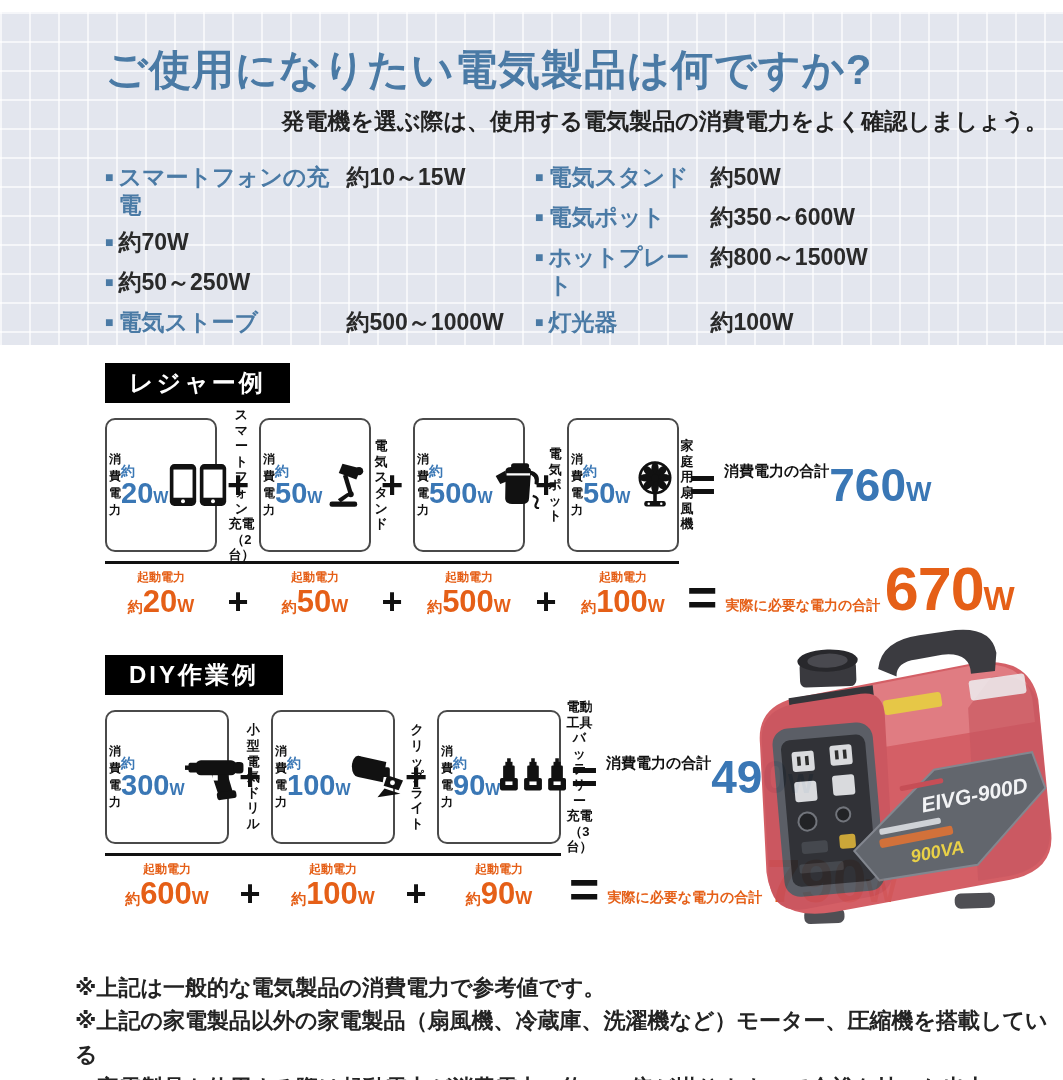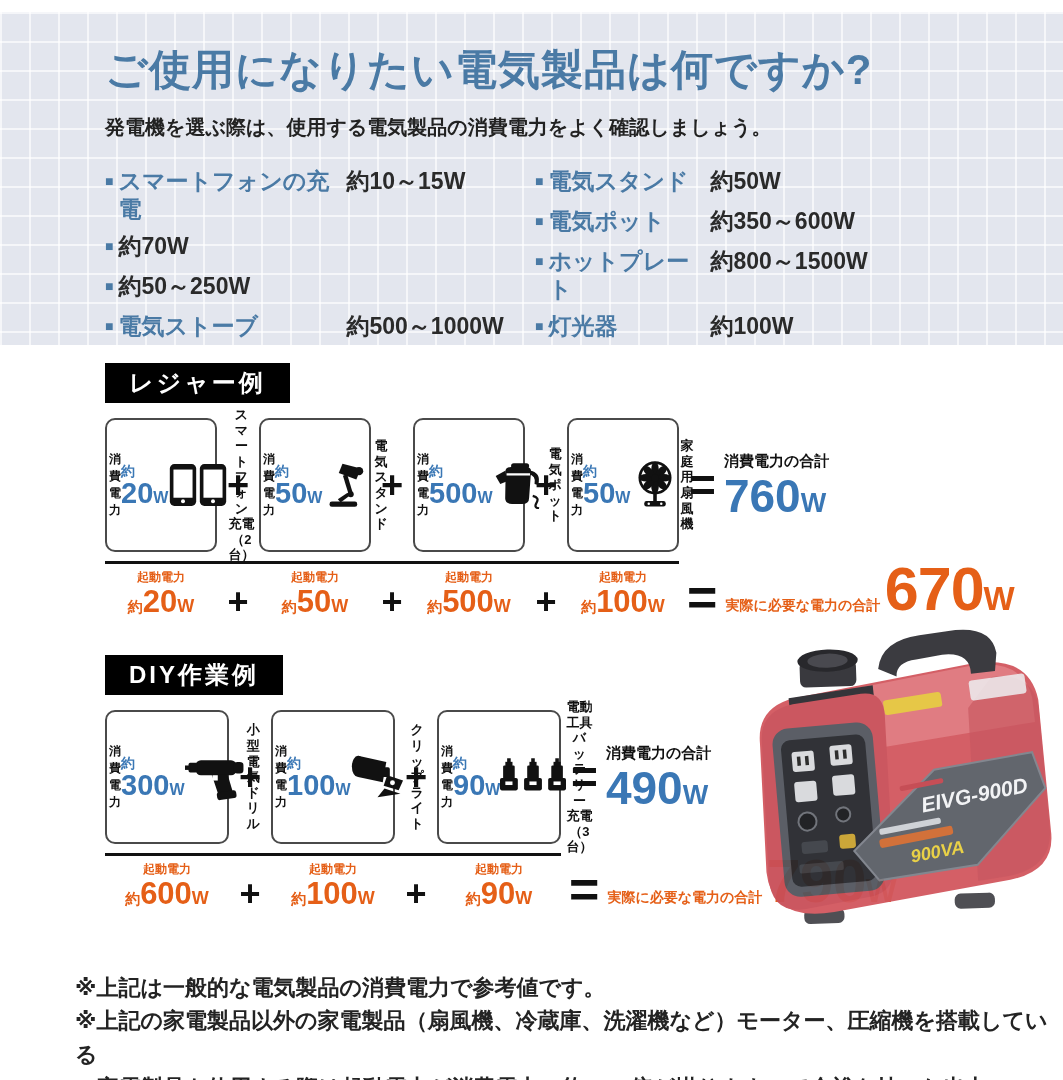--- a/index.html
+++ b/index.html
@@ -16,21 +16,21 @@
   .hero{
     margin-top:12px;height:333px;
     background-color:#e3e6ee;
     background-image:
       linear-gradient(to right, rgba(255,255,255,.65) 2px, transparent 2px),
       linear-gradient(to bottom, rgba(255,255,255,.65) 2px, transparent 2px);
     background-size:29px 29px;
     padding:30px 15px 0 105px;
   }
   .hero-title{font-size:42px;font-weight:800;color:var(--steel);letter-spacing:1px;}
-  .hero-subtitle{font-size:20px;font-weight:700;color:#222;margin-top:16px;}
+  .hero-subtitle{font-size:23px;font-weight:700;color:#222;margin-top:8px;text-align:right;}
   .appliance-grid{display:flex;margin-top:26px;}
   .app-col{display:flex;flex-direction:column;gap:9px;}
   .app-col.left{width:430px;}
   .app-row{display:flex;align-items:baseline;font-size:23px;line-height:28px;}
   .bullet{color:var(--steel);font-size:14px;margin-right:5px;position:relative;top:-3px;}
   .app-label{color:var(--steel);font-weight:700;}
   .left .app-label{width:228px;}
   .right .app-label{width:162px;}
   .app-value{color:#2a2a2a;font-weight:600;}
 
@@ -49,21 +49,21 @@
   .watt{color:var(--blue);font-weight:800;line-height:1;}
   .watt .ap{font-size:14px;}
   .watt .num{font-size:29px;}
   .watt .u{font-size:16px;}
   .u-icon{height:48px;display:flex;align-items:center;justify-content:center;}
   .unit-name{font-size:13px;font-weight:700;color:#111;text-align:center;line-height:1.2;white-space:pre-line;}
   .plus{width:42px;text-align:center;font-size:38px;font-weight:800;color:#111;}
 
   .total{display:flex;align-items:center;margin-left:10px;}
   .total .eq{font-size:46px;font-weight:800;color:#111;margin-right:8px;line-height:1;}
-  .total-stack{display:flex;flex-direction:column;}
+  .total-stack{display:flex;flex-direction:row;}
   .t-label{font-size:15px;font-weight:800;color:#111;margin-bottom:2px;}
   .t-value{font-size:46px;font-weight:800;color:var(--blue);line-height:1;}
   .t-value .u{font-size:27px;}
 
   .sum-line{border-top:3px solid #111;margin-top:9px;}
   .leisure-line{width:574px;}
   .diy-line{width:456px;}
 
   .startup-row{display:flex;align-items:flex-start;margin-top:5px;height:64px;}
   .su-cell{width:112px;text-align:center;color:var(--orange);}

